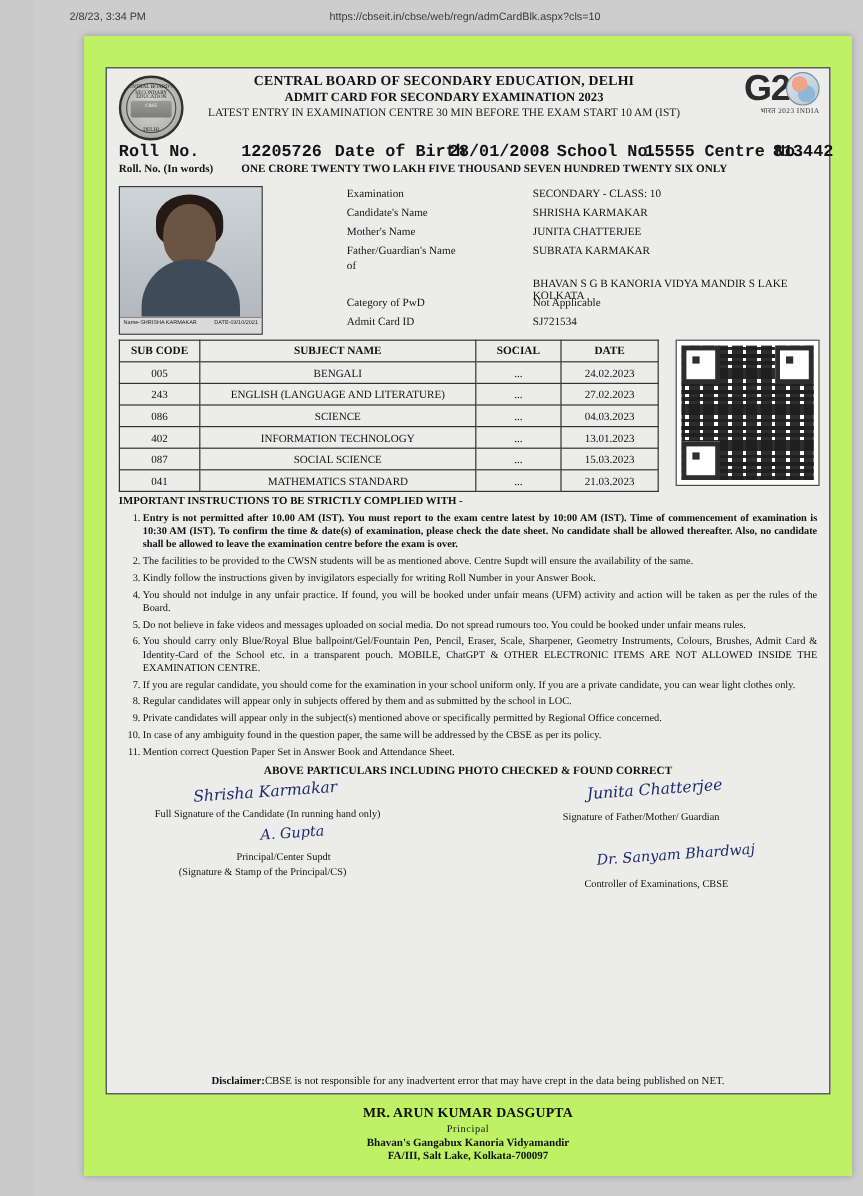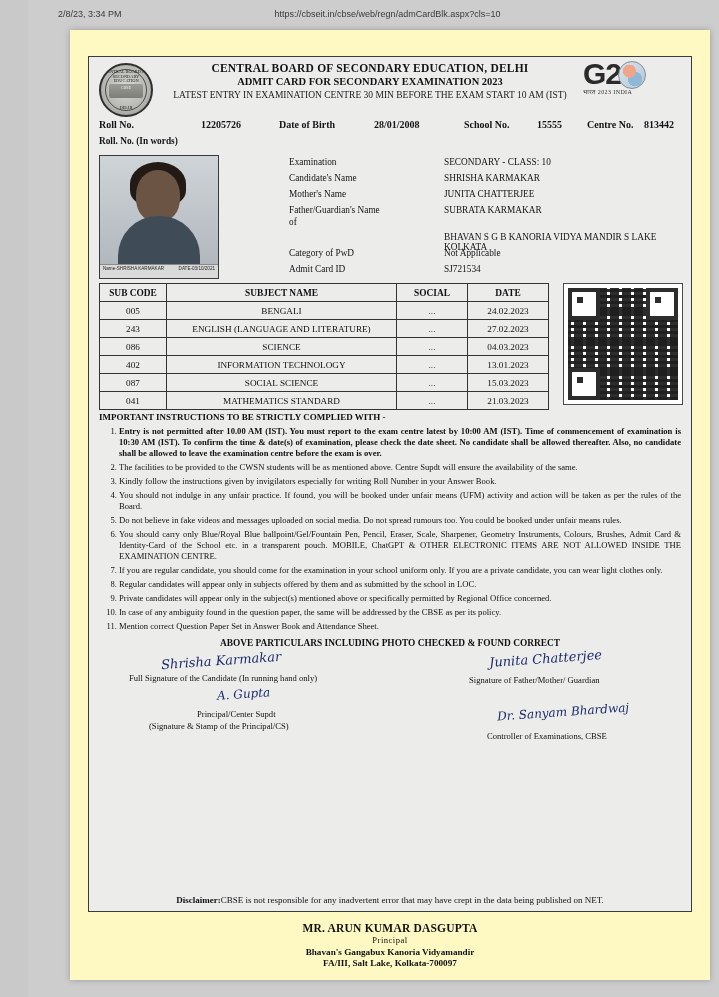--- a/index.html
+++ b/index.html
@@ -36,21 +36,21 @@
     position: absolute;
     left: 0; right: 0; top: 9px;
     text-align: center;
   }
   .sheet {
     position: absolute;
     left: 42px;
     top: 30px;
     width: 640px;
     height: 950px;
-    background: #fef9c3;
+    background: #bef264;
     box-shadow: 0 0 6px rgba(0,0,0,0.25);
   }
   .card {
     position: absolute;
     left: 18px;
     top: 26px;
     width: 604px;
     height: 856px;
     border: 1px solid #3b3b3b;
     background: #ececeb;
@@ -112,21 +112,21 @@
   .hdr-center .l3 {
     font-size: 9.5px;
     margin-top: 3px;
     color: #1b1b1b;
     text-align: center;
   }
   .g20 {
     position: absolute;
     right: 8px; top: 2px;
     width: 100px;
-    text-align: left;
+    text-align: right;
   }
   .g20 .g20-word {
     font-size: 30px;
     font-weight: bold;
     color: #2b2b2b;
     letter-spacing: -1px;
     line-height: 30px;
     font-family: "Liberation Sans", sans-serif;
   }
   .g20 .g20-globe {
@@ -144,23 +144,24 @@
   .g20 .g20-sub {
     font-size: 6px;
     color: #333;
     margin-top: -1px;
     letter-spacing: 0.4px;
   }
   
   .rollrow {
     position: relative;
     height: 17px;
-    font-size: 10px;
+    font-size: 14px;
     color: #141414;
     margin-top: 2px;
+    font-family: Liberation Mono, monospace;
   }
   .rollrow .lbl { position: absolute; font-weight: bold; }
   .rollrow .val { position: absolute; font-weight: bold; }
   .rollwords {
     position: relative;
     height: 15px;
     font-size: 9.3px;
     color: #141414;
   }
   .rollwords .lbl { position: absolute; left: 10px; font-weight: bold; }
@@ -415,20 +416,21 @@
         <span class="val" style="left:112px">12205726</span>
         <span class="lbl" style="left:190px">Date of Birth</span>
         <span class="val" style="left:285px">28/01/2008</span>
         <span class="lbl" style="left:375px">School No.</span>
         <span class="val" style="left:448px">15555</span>
         <span class="lbl" style="left:498px">Centre No.</span>
         <span class="val" style="left:555px">813442</span>
       </div>
       <div class="rollwords">
         <span class="lbl">Roll. No. (In words)</span>
+        <span class="val">ONE CRORE TWENTY TWO LAKH FIVE THOUSAND SEVEN HUNDRED TWENTY SIX ONLY</span>
       </div>
 
       <div class="middle">
         <div class="photo">
           <div class="hair"></div>
           <div class="head"></div>
           <div class="body"></div>
           <div class="strip">
             <span>Name-SHRISHA KARMAKAR</span>
             <span>DATE-03/10/2021</span>

